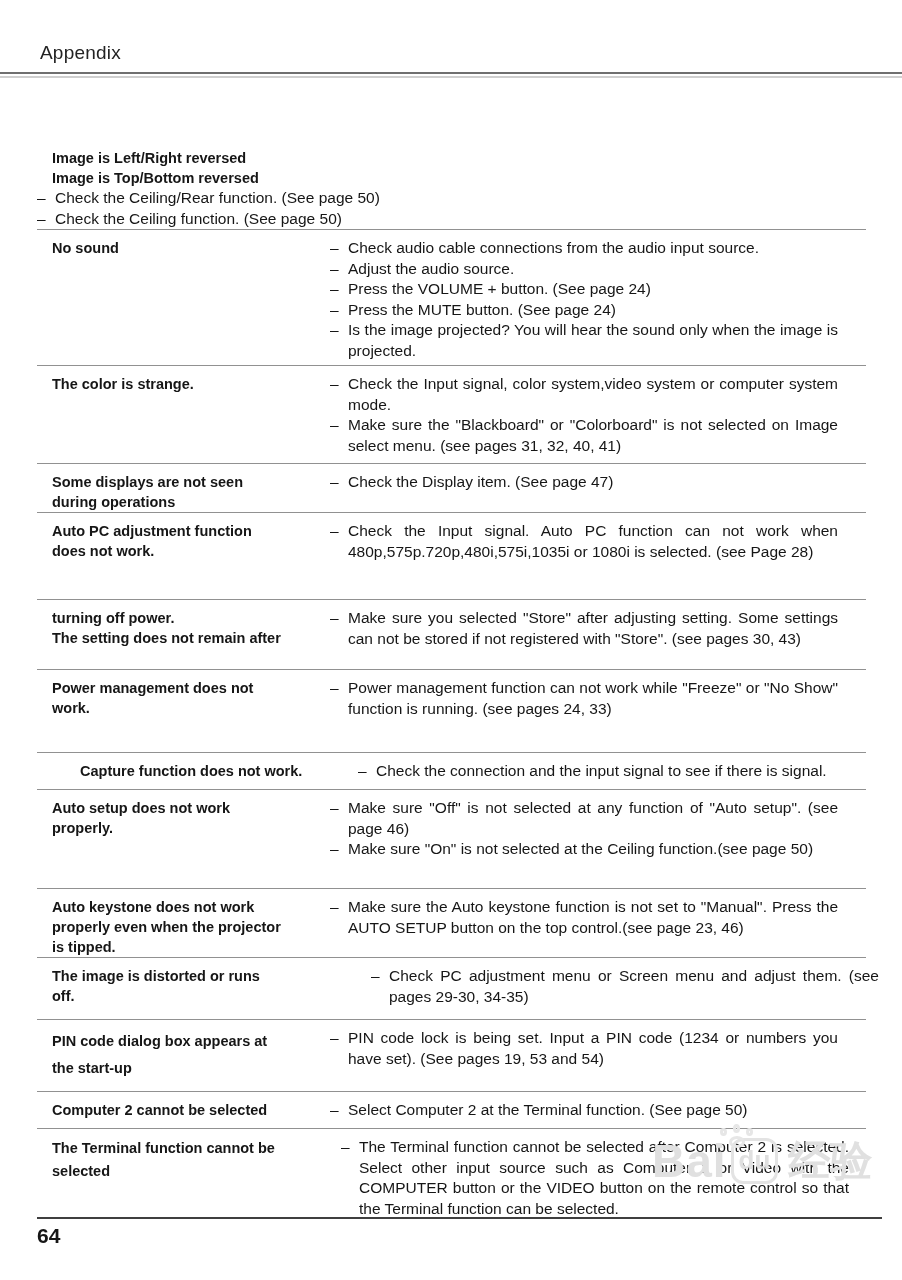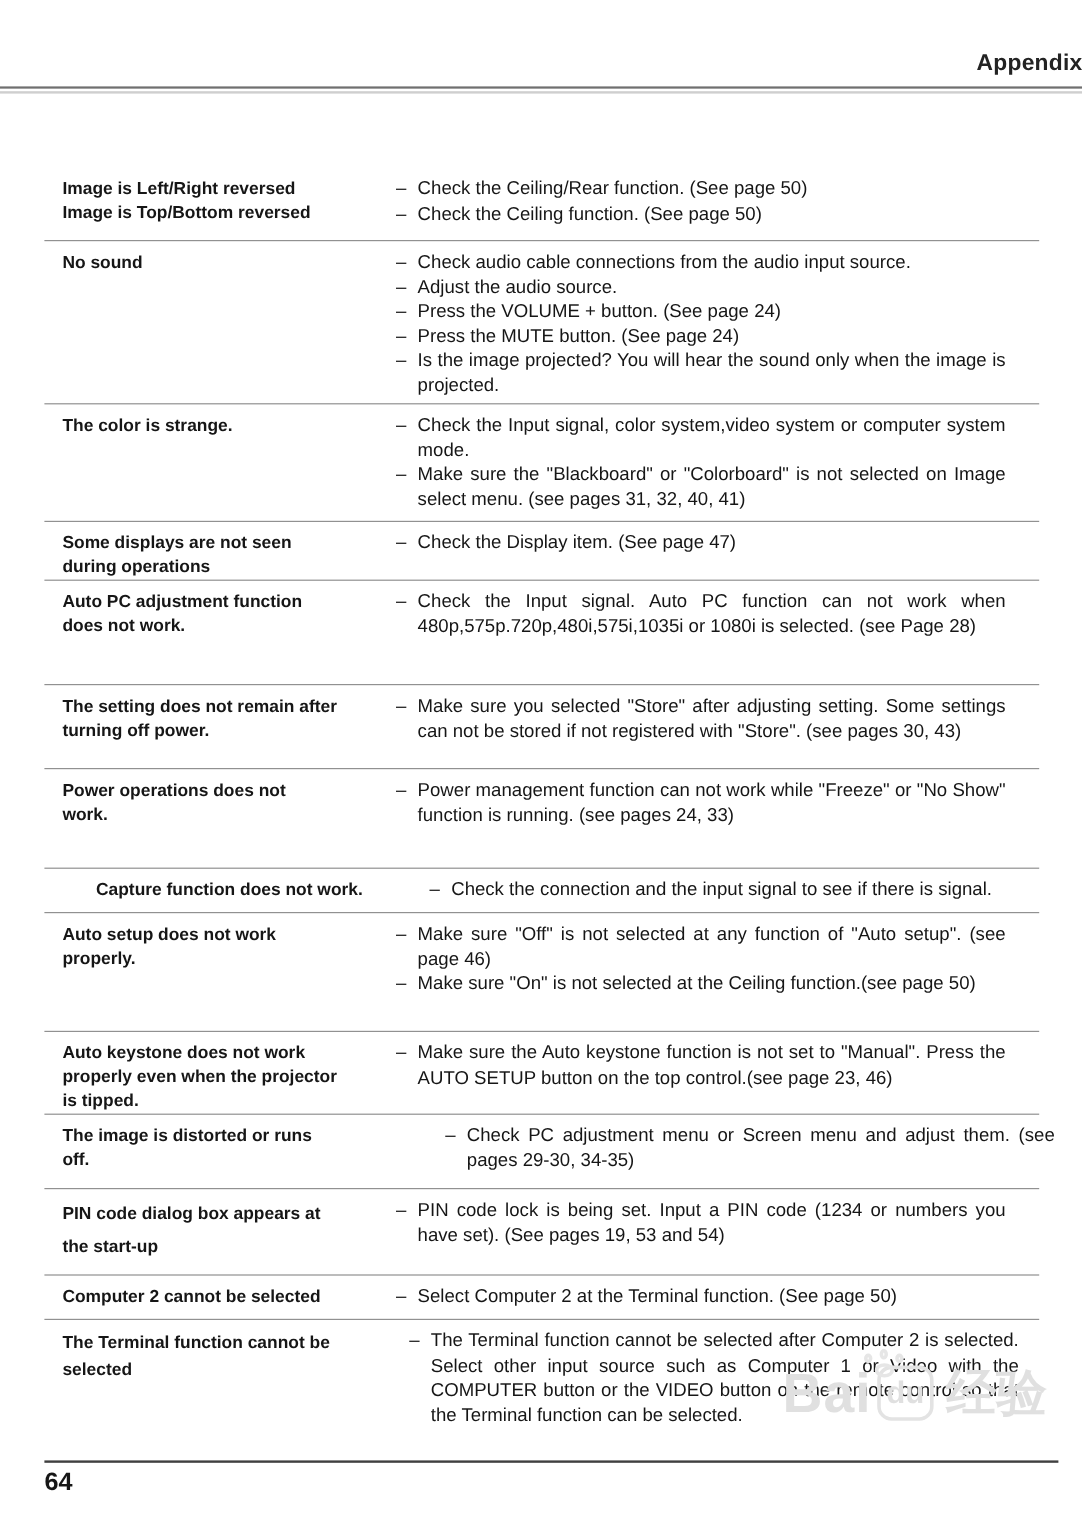--- a/index.html
+++ b/index.html
@@ -8,41 +8,40 @@
     width: 902px; height: 1280px;
     background: #ffffff;
     font-family: "Liberation Sans", sans-serif;
     color: #1c1c1c;
     position: relative;
     overflow: hidden;
   }
   
   .page-header { padding: 42px 0 0 40px; }
   .page-title {
-    font-size: 19px; font-weight: bold; color: #232323;
+    font-size: 19px; font-weight: normal; color: #232323;
     letter-spacing: 0.2px;
-    text-align: right;
   }
   .header-rule { margin-top: 8px; width: 902px; }
   .header-rule .rule-dark  { height: 2px; background: #6f6f6f; }
   .header-rule .rule-gap   { height: 2px; background: #ffffff; }
   .header-rule .rule-light { height: 2px; background: #cfcfcf; }
 
   
   .trouble-table {
     position: absolute;
     left: 37px; top: 140px;
     width: 829px;
   }
   .t-row {
     display: flex;
     padding-top: 8px;
   }
   .t-row + .t-row { border-top: 1.5px solid #919191; }
-  .t-row:nth-child(1)  { min-height: 60px;  }
+  .t-row:nth-child(1)  { min-height: 60px; flex-direction: column;  }
   .t-row:nth-child(2)  { min-height: 136px; }
   .t-row:nth-child(3)  { min-height: 98px;  }
   .t-row:nth-child(4)  { min-height: 49px;  }
   .t-row:nth-child(5)  { min-height: 87px;  }
   .t-row:nth-child(6)  { min-height: 70px;  }
   .t-row:nth-child(7)  { min-height: 83px;  }
   .t-row:nth-child(8)  { min-height: 37px; justify-content: flex-end;  }
   .t-row:nth-child(9)  { min-height: 99px;  }
   .t-row:nth-child(10) { min-height: 69px;  }
   .t-row:nth-child(11) { min-height: 62px; gap: 41px;  }
@@ -206,33 +205,33 @@
       </div>
     <div class="solutions-cell">
         <div class="sol">
           <span class="sol-marker">–</span>
           <div class="sol-text">Check the Input signal. Auto PC function can not work when 480p,575p.720p,480i,575i,1035i or 1080i is selected.  (see Page 28)</div>
         </div>
       </div>
   </div>
     <div class="t-row">
     <div class="problem-cell">
+        <div class="problem-line">turning off power.</div>
         <div class="problem-line">The setting does not remain after</div>
-        <div class="problem-line">turning off power.</div>
       </div>
     <div class="solutions-cell">
         <div class="sol">
           <span class="sol-marker">–</span>
           <div class="sol-text">Make sure you selected "Store" after adjusting setting. Some settings can not be stored if not registered with "Store". (see pages 30, 43)</div>
         </div>
       </div>
   </div>
     <div class="t-row">
     <div class="problem-cell">
-        <div class="problem-line">Power operations does not</div>
+        <div class="problem-line">Power management does not</div>
         <div class="problem-line">work.</div>
       </div>
     <div class="solutions-cell">
         <div class="sol">
           <span class="sol-marker">–</span>
           <div class="sol-text">Power management function can not work while "Freeze" or "No Show" function is running. (see pages 24,  33)</div>
         </div>
       </div>
   </div>
     <div class="t-row">

